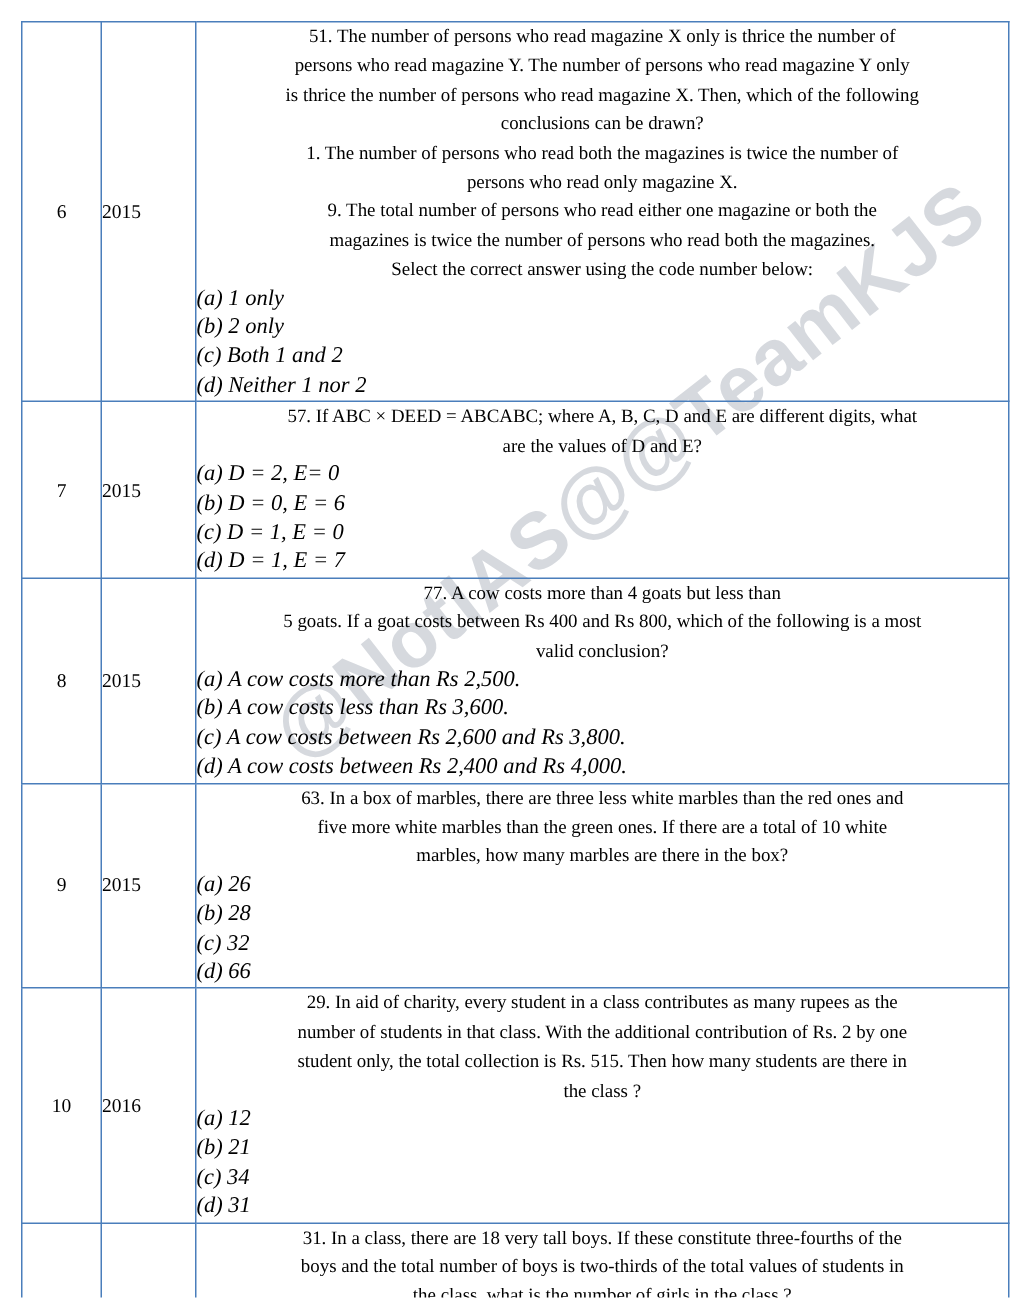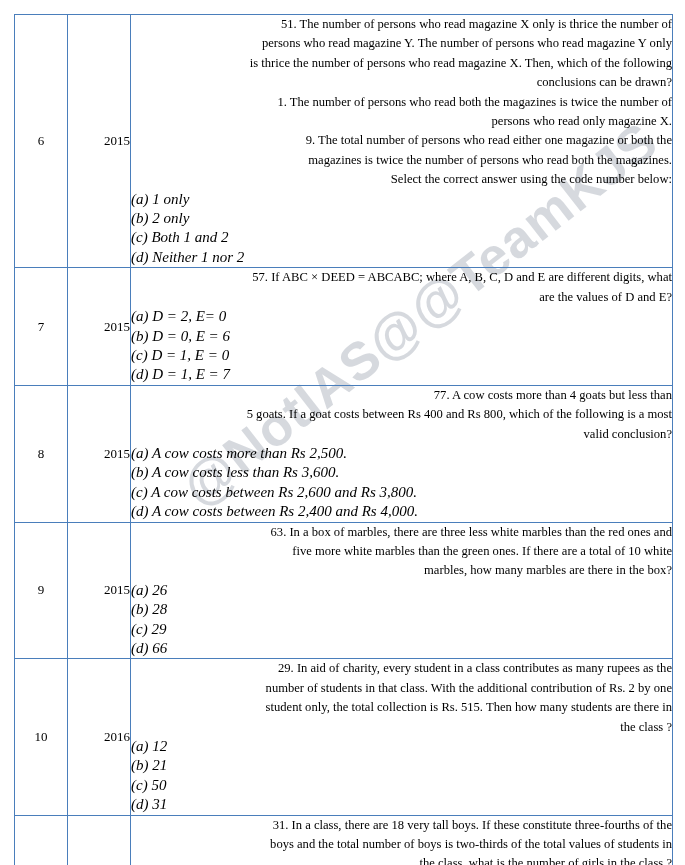--- a/index.html
+++ b/index.html
@@ -71,33 +71,33 @@
     vertical-align: middle;
     background: transparent;
   }
   td.col-sno {
     width: 52px;
     text-align: center;
     font-size: 13px;
   }
   td.col-year {
     width: 62px;
-    text-align: right;
+    text-align: left;
     font-size: 13px;
   }
   td.col-body {
     width: 541px;
     vertical-align: top;
     padding: 2px 4px 3px 5px;
   }
 
   .qtext {
     font-size: 12.6px;
     line-height: 19.4px;
-    text-align: right;
+    text-align: center;
     margin: 0;
   }
   .qtext p {
     margin: 0;
     padding: 0;
   }
   .opt {
     margin: 0;
     padding: 0;
     font-size: 15px;
@@ -183,39 +183,39 @@
             <td class="col-year"><span class="cellnum">2015</span></td>
             <td class="col-body">
               <div class="qtext">
                 <p>63. In a box of marbles, there are three less white marbles than the red ones and</p>
                 <p>five more white marbles than the green ones. If there are a total of 10 white</p>
                 <p>marbles, how many marbles are there in the box?</p>
               </div>
               <div>
                 <p class="opt">(a) 26</p>
                 <p class="opt">(b) 28</p>
-                <p class="opt">(c) 29</p>
+                <p class="opt">(c) 32</p>
                 <p class="opt">(d) 66</p>
               </div>
             </td>
           </tr>
           <tr>
             <td class="col-sno"><span class="cellnum">10</span></td>
             <td class="col-year"><span class="cellnum">2016</span></td>
             <td class="col-body">
               <div class="qtext">
                 <p>29. In aid of charity, every student in a class contributes as many rupees as the</p>
                 <p>number of students in that class. With the additional contribution of Rs. 2 by one</p>
                 <p>student only, the total collection is Rs. 515. Then how many students are there in</p>
                 <p>the class ?</p>
               </div>
               <div>
                 <p class="opt">(a) 12</p>
                 <p class="opt">(b) 21</p>
-                <p class="opt">(c) 50</p>
+                <p class="opt">(c) 34</p>
                 <p class="opt">(d) 31</p>
               </div>
             </td>
           </tr>
           <tr>
             <td class="col-sno"></td>
             <td class="col-year"></td>
             <td class="col-body">
               <div class="qtext">
                 <p>31. In a class, there are 18 very tall boys. If these constitute three-fourths of the</p>

